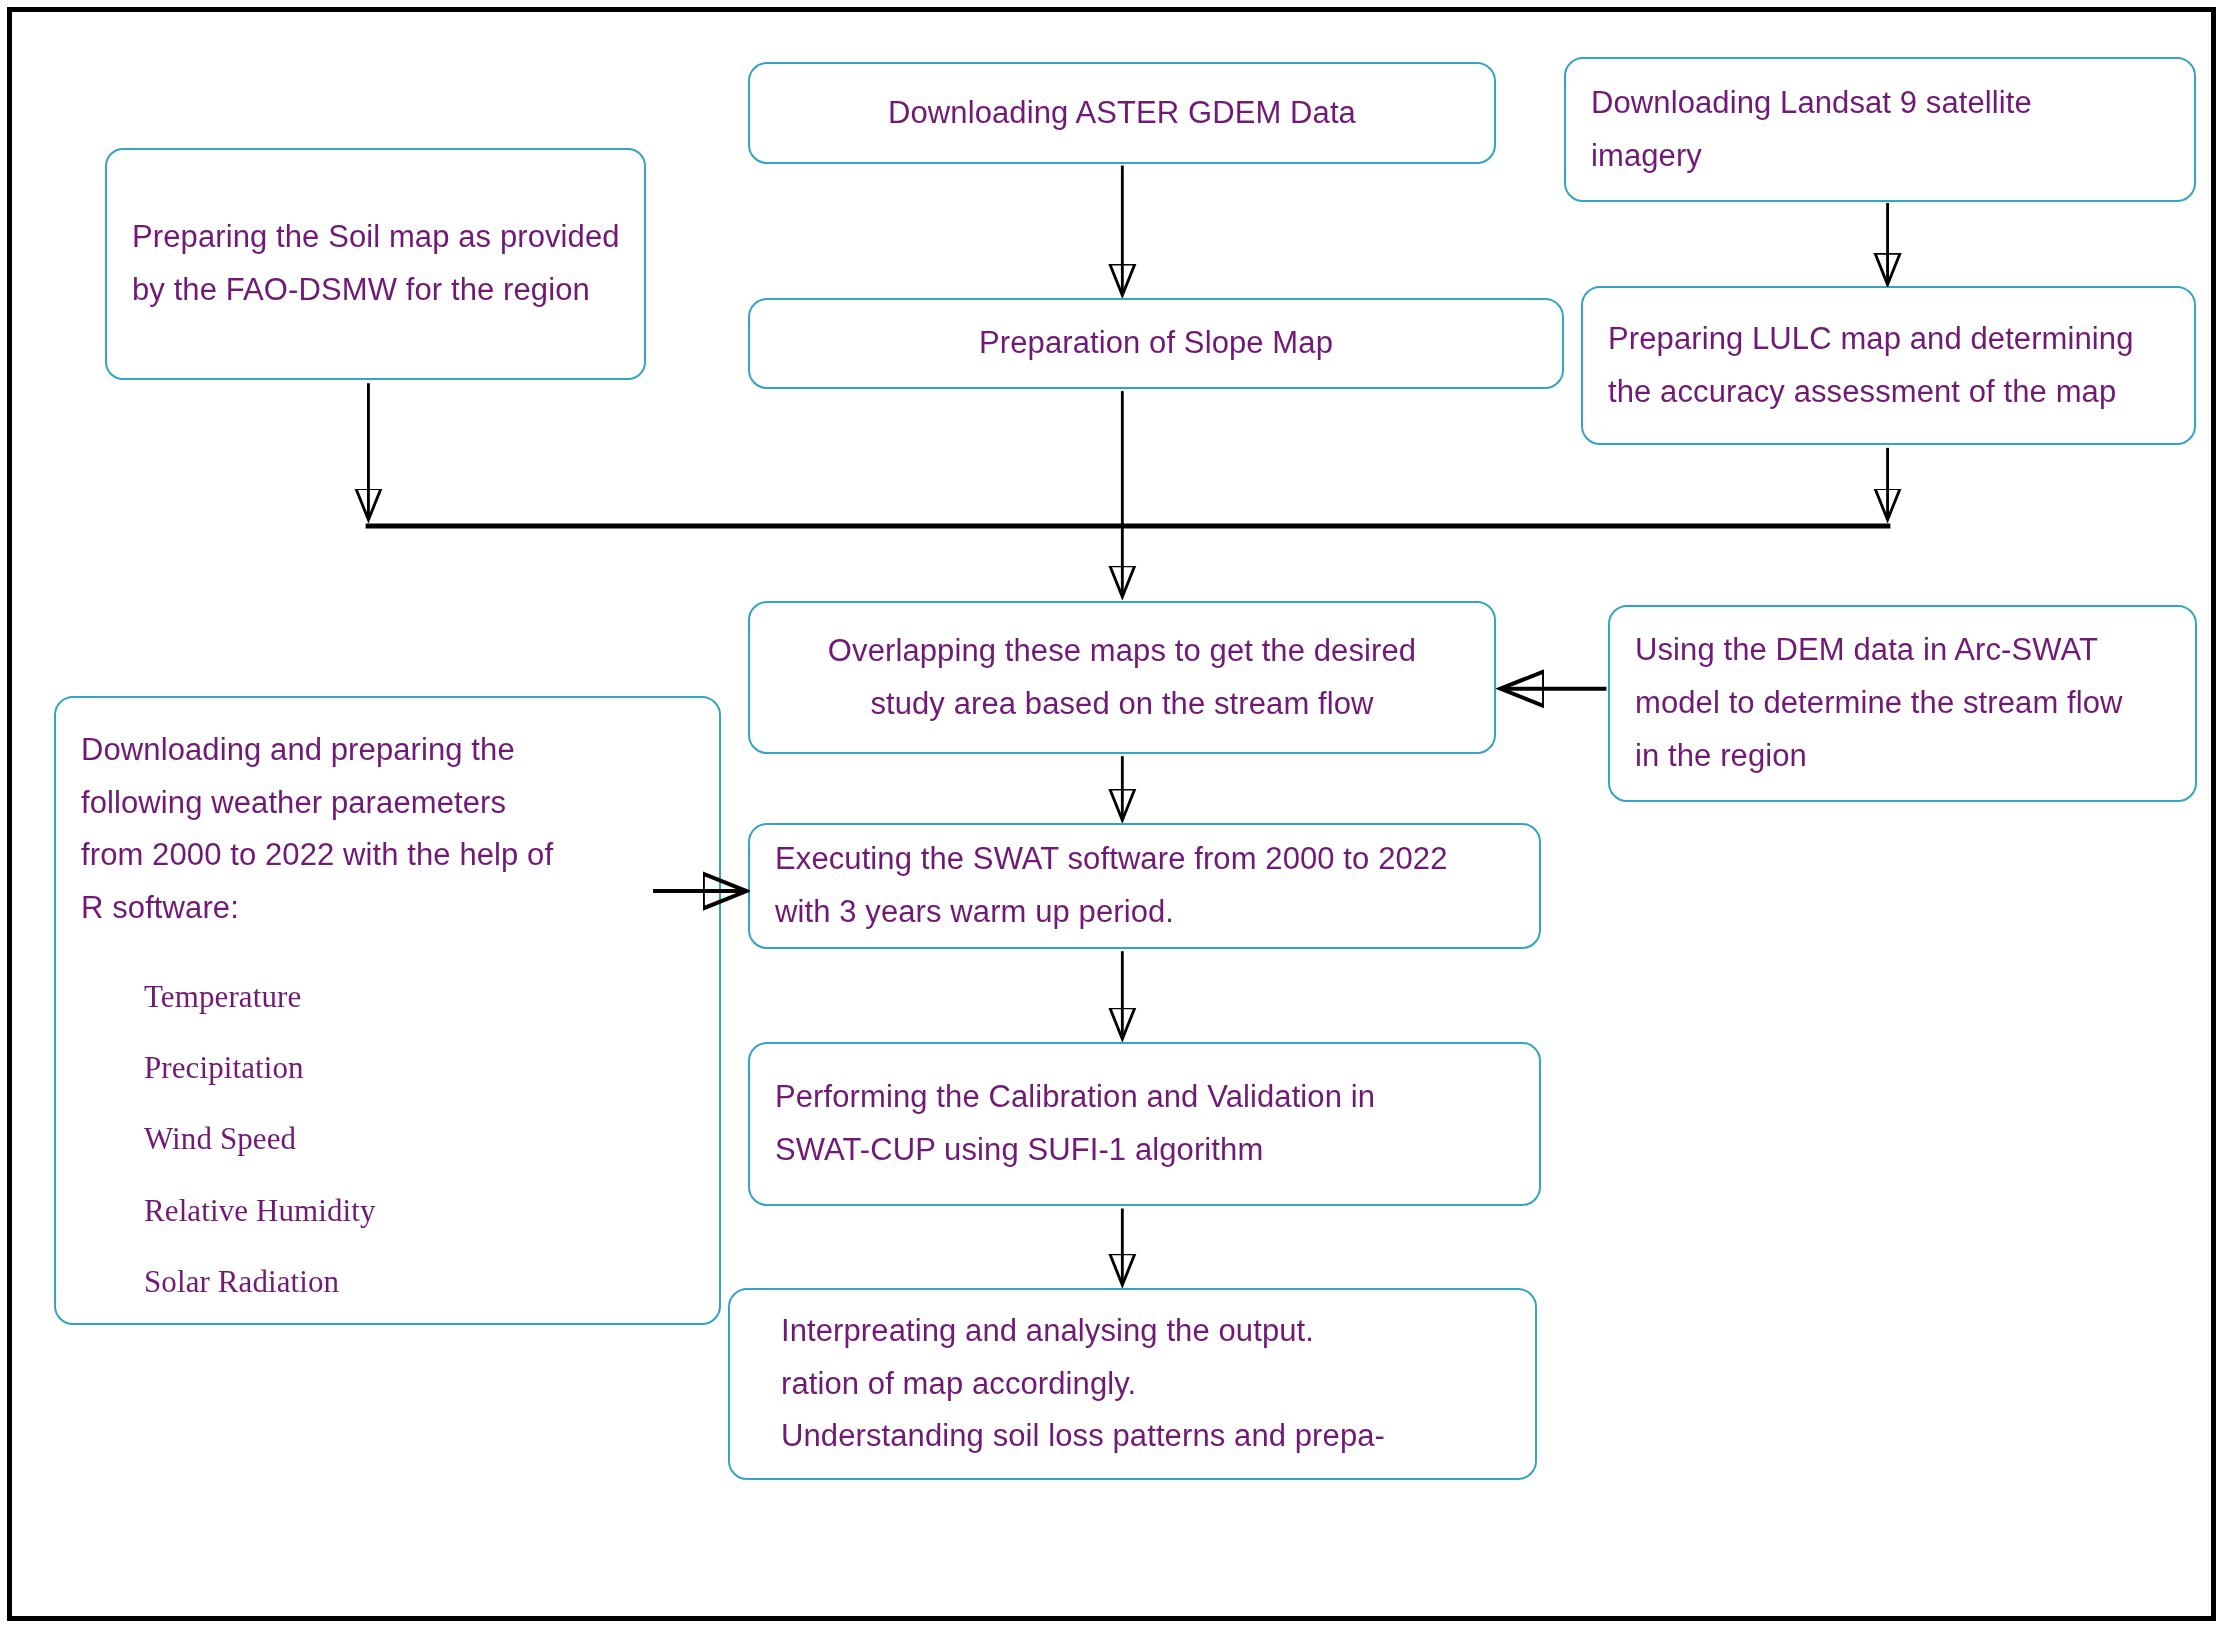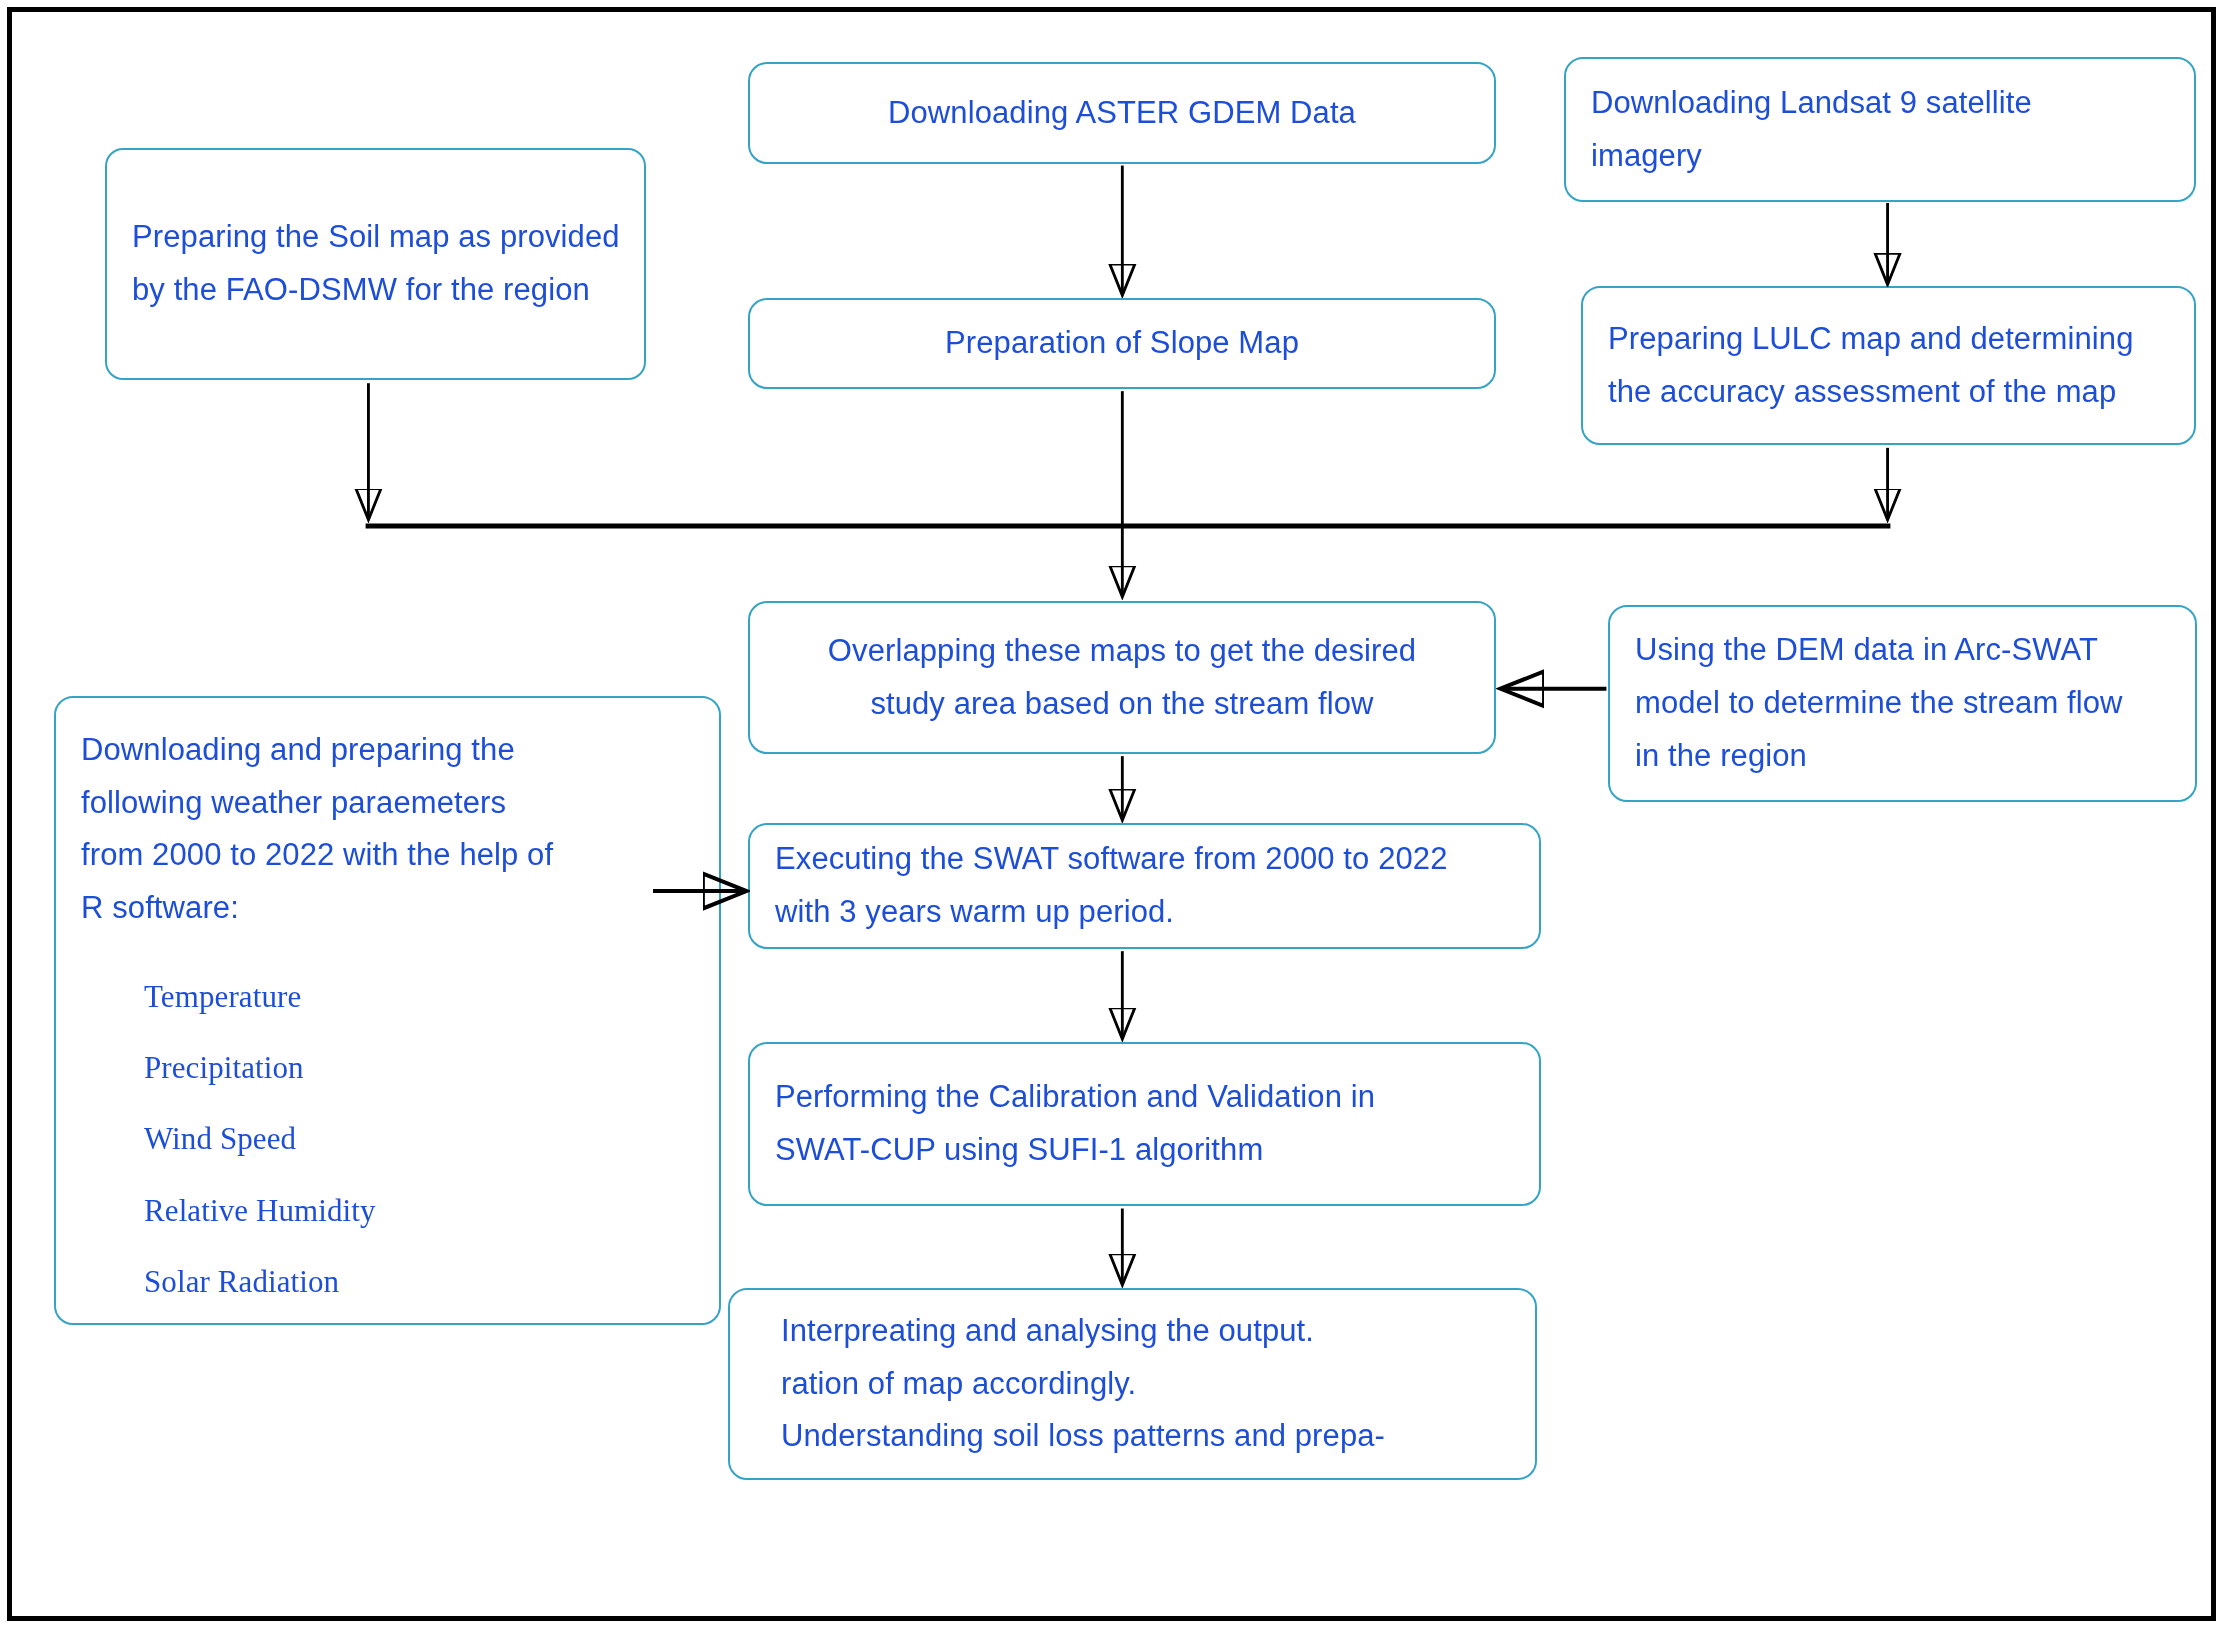--- a/index.html
+++ b/index.html
@@ -17,21 +17,21 @@
     border:5.1px solid #000000;
     box-sizing:border-box;
     background:#ffffff;
   }
   .node{
     position:absolute;
     box-sizing:border-box;
     border:2.8px solid #35a4c4;
     border-radius:19px;
     background:#ffffff;
-    color:#1d4ed8;
+    color:#701a75;
     font-size:31px;
     line-height:1.70;
     display:flex;
     flex-direction:column;
     justify-content:center;
     padding:8px 25px;
     letter-spacing:0.1px;
   }
   .node.center{align-items:center;text-align:center;}
   .node.left{align-items:flex-start;text-align:left;}
@@ -64,21 +64,21 @@
     </p>
   </div>
 
   <div class="node left" style="left:1564px;top:57px;width:632px;height:145px;">
     <p>
       <span class="line">Downloading Landsat 9 satellite</span>
       <span class="line">imagery</span>
     </p>
   </div>
 
-  <div class="node center" style="left:748px;top:298px;width:748px;height:91px;text-align:center;">
+  <div class="node center" style="left:748px;top:298px;width:816px;height:91px;text-align:center;">
     <p>
       <span class="line">Preparation of Slope Map</span>
     </p>
   </div>
 
   <div class="node left" style="left:1581px;top:286px;width:615px;height:159px;">
     <p>
       <span class="line">Preparing LULC map and determining</span>
       <span class="line">the accuracy assessment of the map</span>
     </p>

